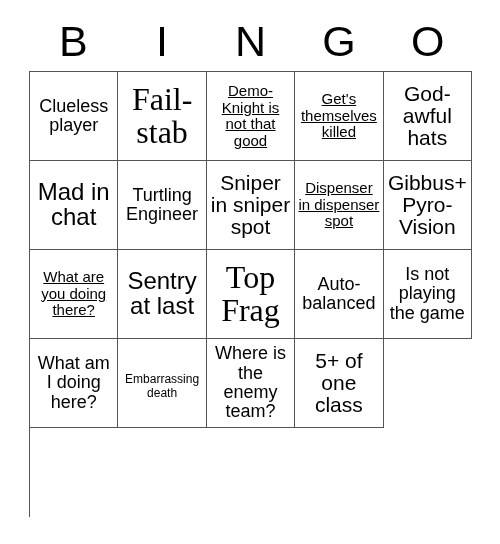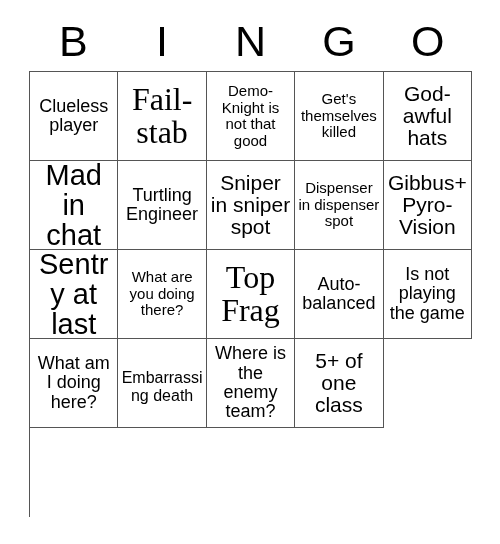--- a/index.html
+++ b/index.html
@@ -78,25 +78,25 @@
     display: block;
     width: 100%;
     text-align: center;
     line-height: 1.06;
     color: #000000;
     font-family: "Liberation Sans", sans-serif;
     word-wrap: break-word;
   }
 
   
-  .cell-text[data-size="xs"]  { font-size: 16px;  line-height: 1.15; margin-top: 8px; }
-  .cell-text[data-size="s"]   { font-size: 15px;  line-height: 1.10; }
+  .cell-text[data-size="xs"]  { font-size: 12px;  line-height: 1.15; margin-top: 8px; }
+  .cell-text[data-size="s"]   { font-size: 15px;  line-height: 1.10; text-decoration: underline; }
   .cell-text[data-size="m"]   { font-size: 18px;  line-height: 1.08; }
   .cell-text[data-size="l"]   { font-size: 21px;  line-height: 1.06; }
-  .cell-text[data-size="xl"]  { font-size: 29px;  line-height: 1.04; }
+  .cell-text[data-size="xl"]  { font-size: 24px;  line-height: 1.04; }
   .cell-text[data-size="xxl"] { font-size: 32px;  line-height: 1.02; font-family: Liberation Serif, serif; }
 </style>
 </head>
 <body>
 
 <div id="bingo-card">
 
   <div id="bingo-header">
     <span class="header-letter">B</span>
     <span class="header-letter">I</span>
@@ -134,24 +134,24 @@
       <span class="cell-text" data-size="l">Sniper in sniper spot</span>
     </div>
     <div class="bingo-cell">
       <span class="cell-text" data-size="s">Dispenser in dispenser spot</span>
     </div>
     <div class="bingo-cell">
       <span class="cell-text" data-size="l">Gibbus+ Pyro-Vision</span>
     </div>
 
     <div class="bingo-cell">
-      <span class="cell-text" data-size="xl">Sentry at last</span>
+      <span class="cell-text" data-size="s">What are you doing there?</span>
     </div>
     <div class="bingo-cell">
-      <span class="cell-text" data-size="s">What are you doing there?</span>
+      <span class="cell-text" data-size="xl">Sentry at last</span>
     </div>
     <div class="bingo-cell">
       <span class="cell-text" data-size="xxl">Top Frag</span>
     </div>
     <div class="bingo-cell">
       <span class="cell-text" data-size="m">Auto-balanced</span>
     </div>
 
     <div class="bingo-cell">
       <span class="cell-text" data-size="m">Is not playing the game</span>

